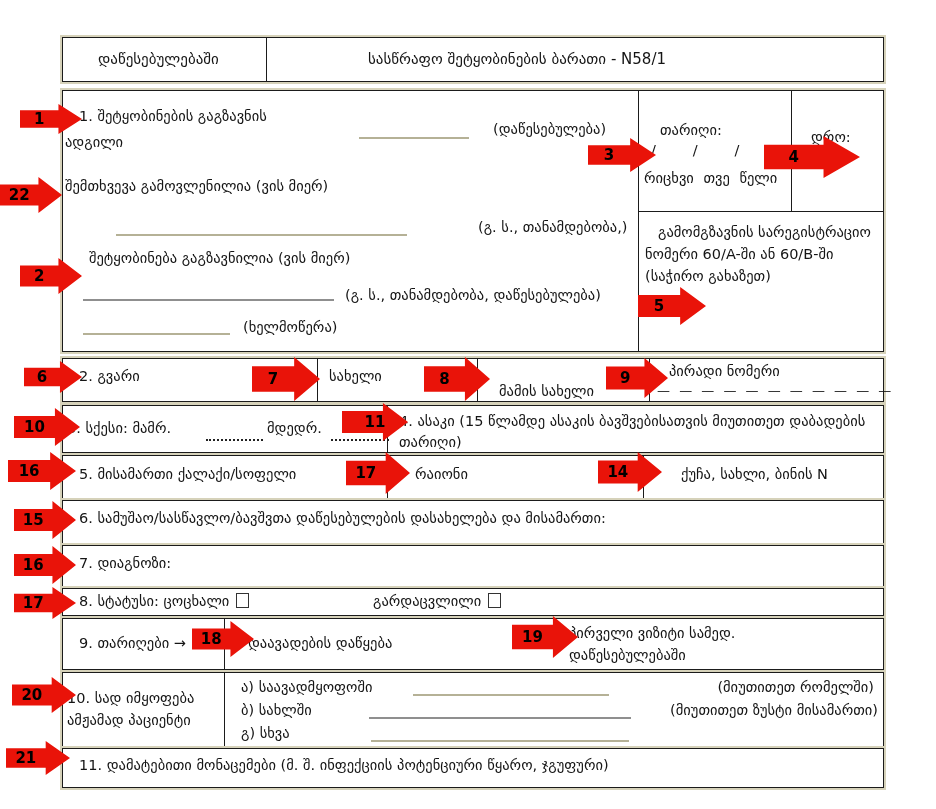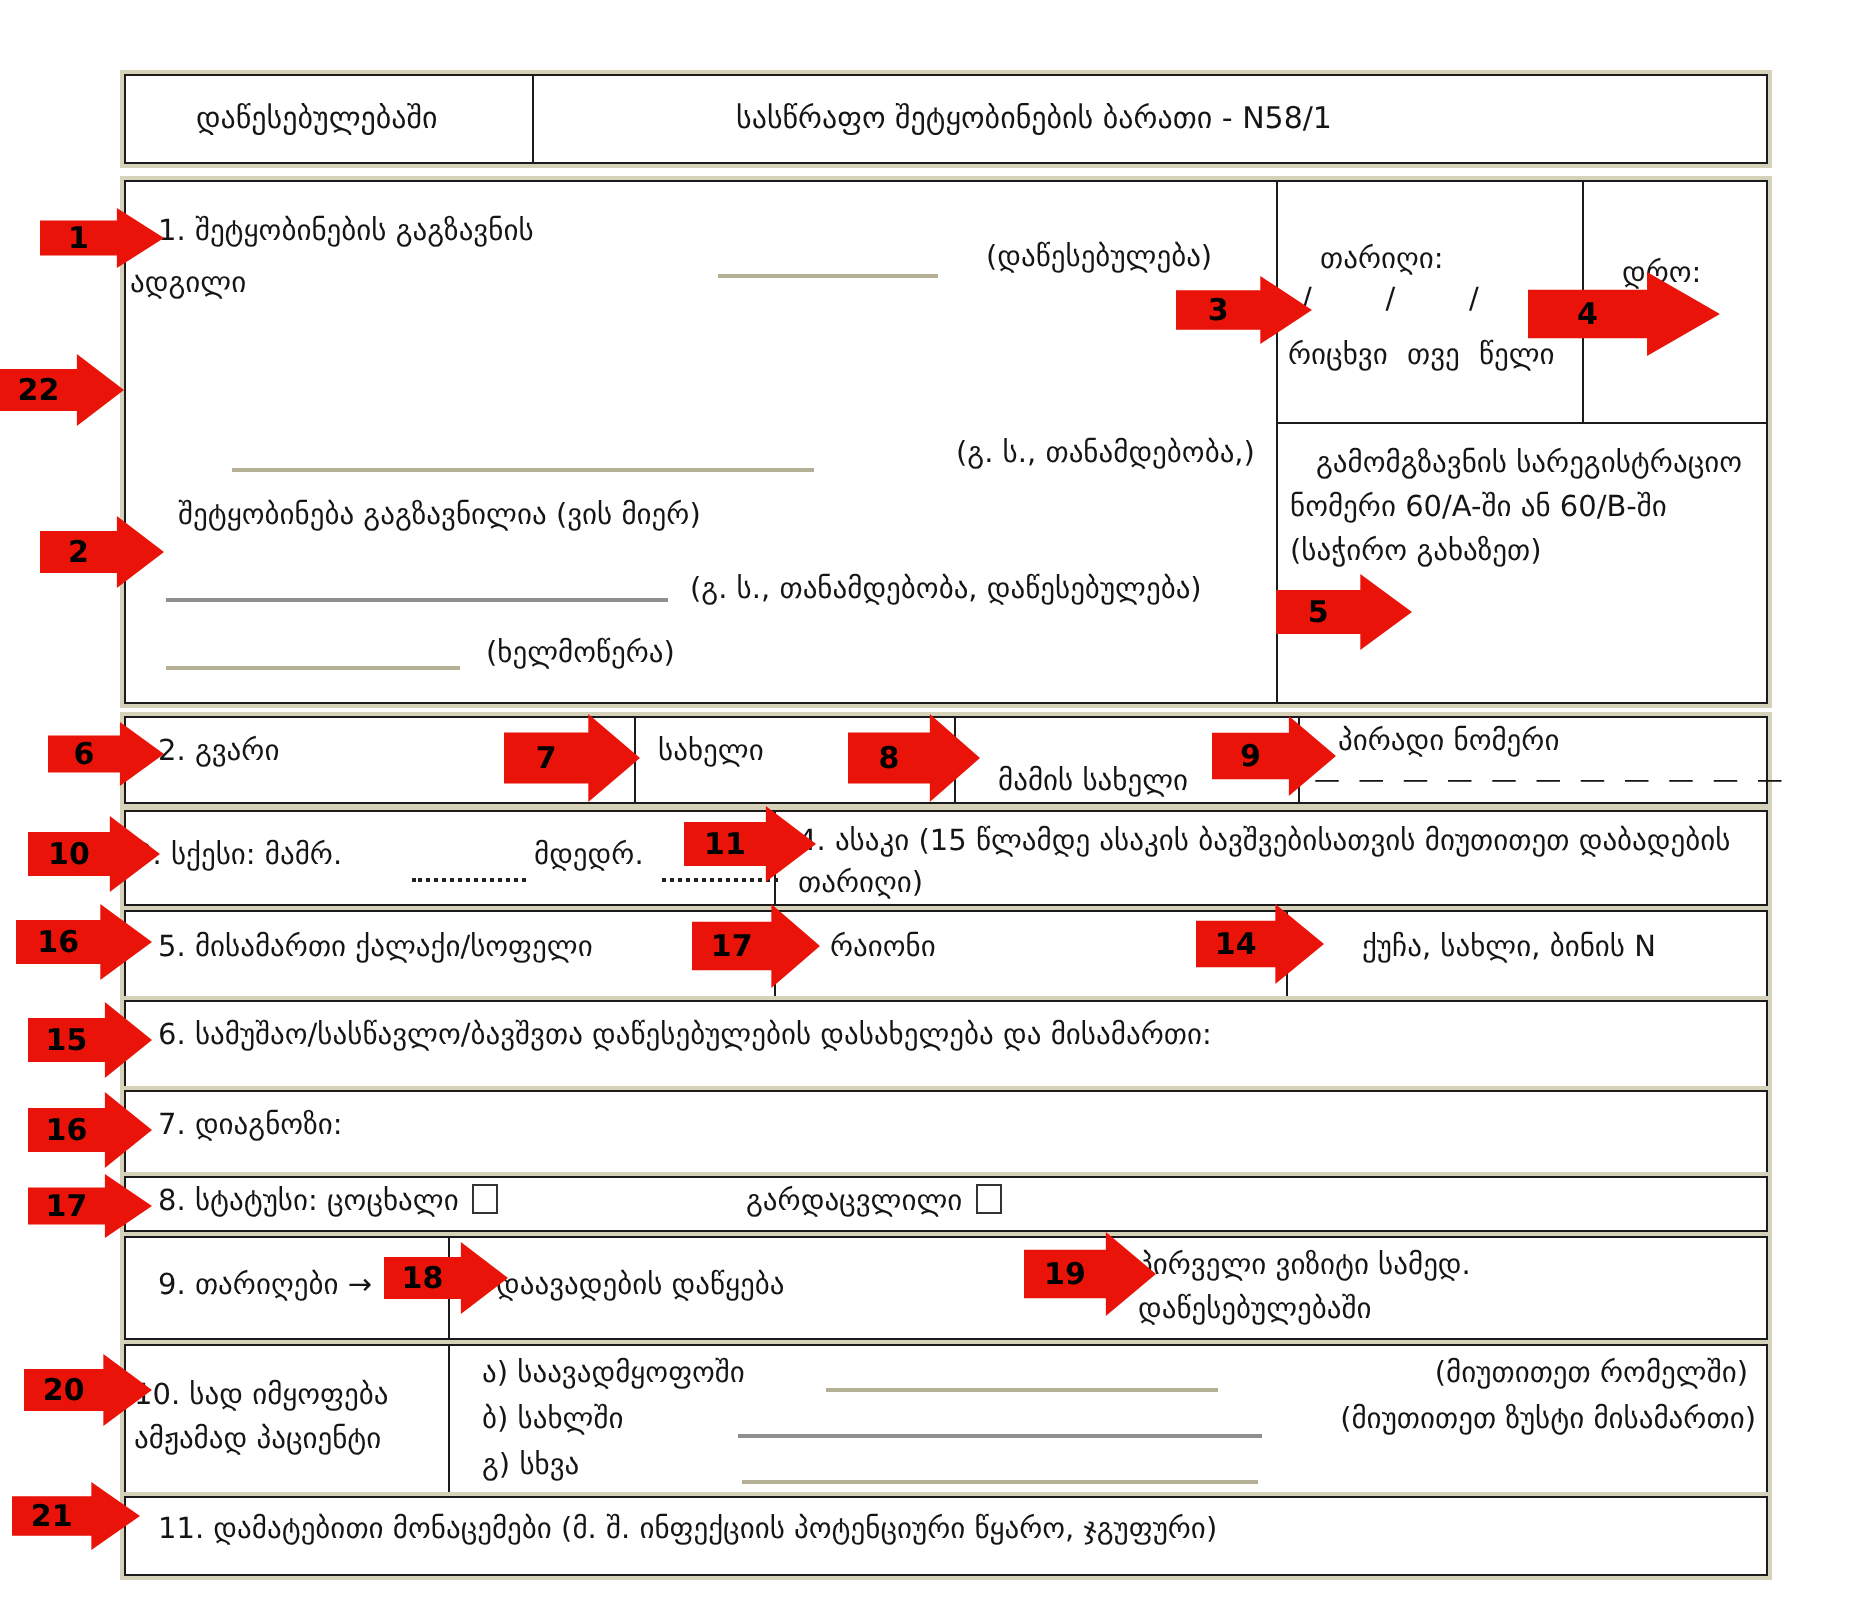--- a/index.html
+++ b/index.html
@@ -37,20 +37,21 @@
   <div class="box" style="left:62px;top:90px;width:820px;height:260px;">
     <div class="vline" style="left:575px;top:0;height:260px;"></div>
     <div class="vline" style="left:728px;top:0;height:120px;"></div>
     <div class="hline" style="left:575px;top:120px;width:245px;"></div>
 
     <div class="t" style="left:16px;top:16px;">1. შეტყობინების გაგზავნის</div>
     <div class="t" style="left:2px;top:42px;">ადგილი</div>
     <div class="uline" style="left:296px;top:46px;width:110px;"></div>
     <div class="t" style="left:430px;top:29px;">(დაწესებულება)</div>
 
+    <div class="t" style="left:2px;top:86px;">შემთხვევა გამოვლენილია (ვის მიერ)</div>
     <div class="uline" style="left:53px;top:143px;width:291px;"></div>
     <div class="t" style="left:415px;top:127px;">(გ. ს., თანამდებობა,)</div>
 
     <div class="t" style="left:26px;top:158px;">შეტყობინება გაგზავნილია (ვის მიერ)</div>
     <div class="uline gray" style="left:20px;top:208px;width:251px;"></div>
     <div class="t" style="left:282px;top:195px;">(გ. ს., თანამდებობა, დაწესებულება)</div>
 
     <div class="uline" style="left:20px;top:242px;width:147px;"></div>
     <div class="t" style="left:180px;top:227px;">(ხელმოწერა)</div>
 
@@ -157,21 +158,21 @@
     </div>
   <div class="arrow" style="left:424px;top:357px;width:66px;height:44px;">
       <span>8</span>
     </div>
   <div class="arrow" style="left:606px;top:358px;width:62px;height:40px;">
       <span>9</span>
     </div>
   <div class="arrow" style="left:14px;top:408px;width:66px;height:38px;">
       <span>10</span>
     </div>
-  <div class="arrow" style="left:342px;top:403px;width:66px;height:38px;">
+  <div class="arrow" style="left:342px;top:403px;width:66px;height:38px;justify-content:center;">
       <span>11</span>
     </div>
   <div class="arrow" style="left:8px;top:452px;width:68px;height:38px;">
       <span>16</span>
     </div>
   <div class="arrow" style="left:346px;top:452px;width:64px;height:42px;">
       <span>17</span>
     </div>
   <div class="arrow" style="left:598px;top:452px;width:64px;height:40px;">
       <span>14</span>

